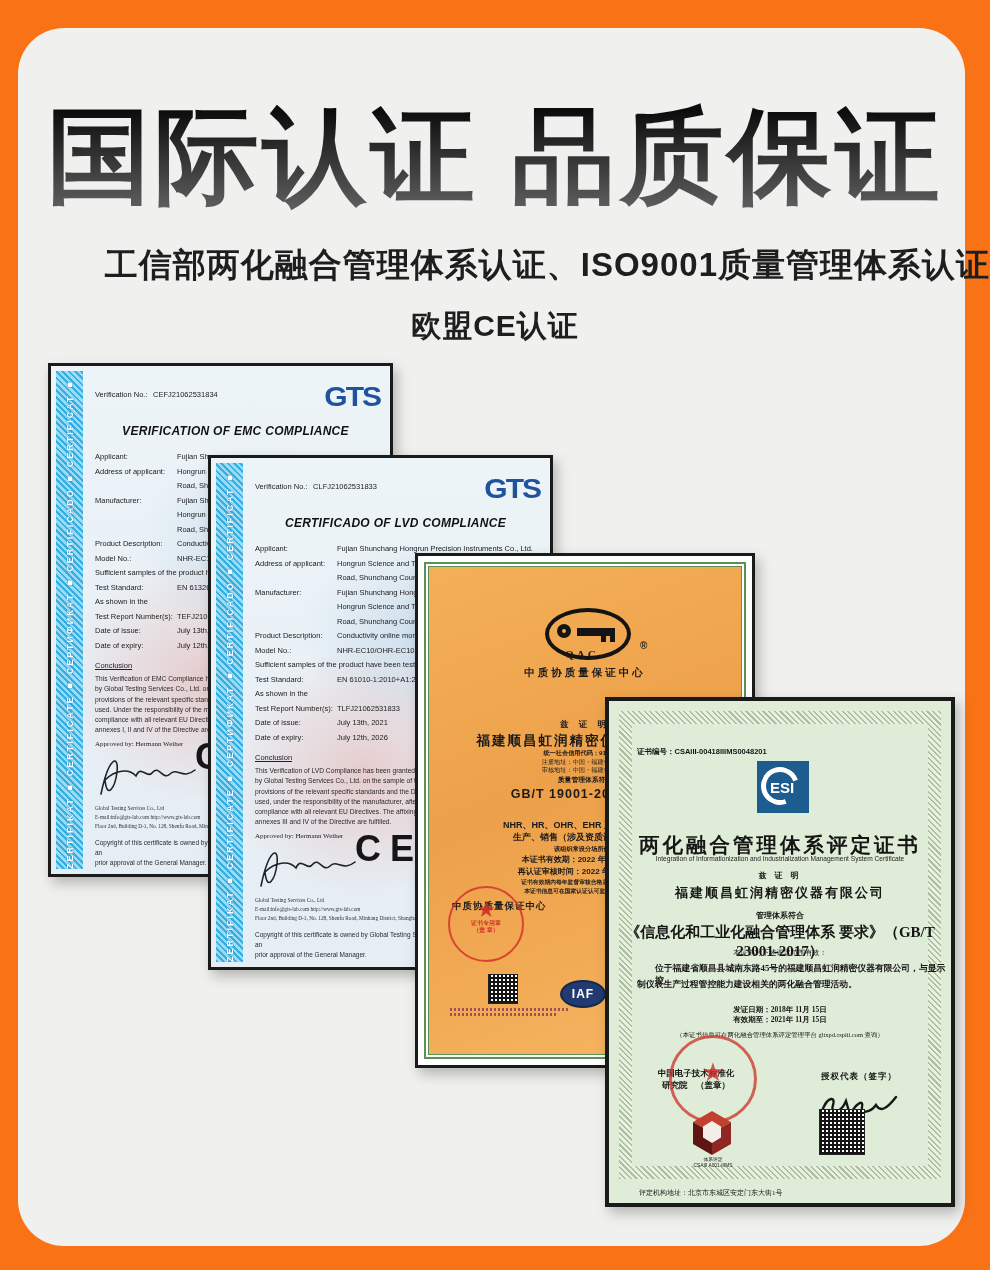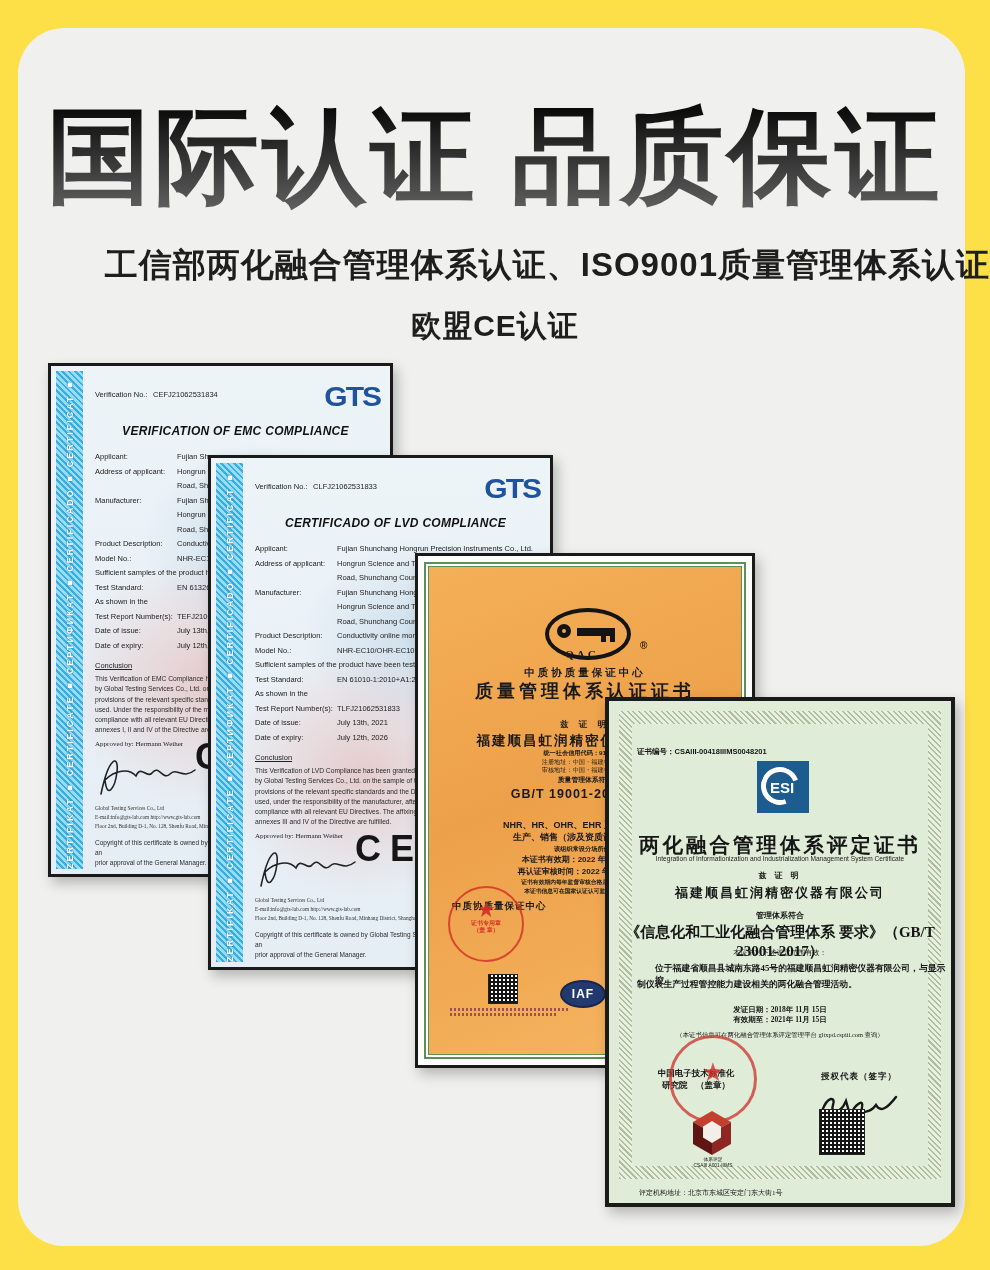--- a/index.html
+++ b/index.html
@@ -1,18 +1,18 @@
 <!DOCTYPE html>
 <html><head>
 <meta charset="utf-8">
 <style>
   html,body{margin:0;padding:0;}
   *{box-sizing:border-box;}
   body{font-family:"Liberation Sans",sans-serif;}
-  .stage{position:relative;width:990px;height:1270px;background:#fde047;overflow:hidden;}
+  .stage{position:relative;width:990px;height:1270px;background:#f97316;overflow:hidden;}
   .card{position:absolute;left:18px;top:28px;width:947px;height:1218px;background:#f0f0ef;border-radius:46px;}
 
   .big-title{position:absolute;left:0;top:88px;width:100%;text-align:center;
     font-size:104px;font-weight:900;letter-spacing:4px;
     background:linear-gradient(180deg,#0b0b0b 15%,#3a3a3a 55%,#6e6e6e 100%);
     -webkit-background-clip:text;background-clip:text;color:transparent;}
   .sub1{position:absolute;left:0;top:243px;width:100%;text-align:right;font-size:33px;font-weight:600;color:#1e1e1e;letter-spacing:1px;}
   .sub2{position:absolute;left:0;top:306px;width:100%;text-align:center;font-size:30px;font-weight:700;color:#1e1e1e;letter-spacing:1px;}
 
   .cert{position:absolute;border:3px solid #1a1a1a;box-shadow:4px 6px 12px rgba(0,0,0,.25);}
@@ -324,21 +324,20 @@
     <div class="q-green2"></div>
     <div class="q-content">
       <div class="q-logo">
         <span class="q-key-ring"></span>
         <span class="q-key-bar"></span>
         <span class="q-key-teeth"></span>
         <span class="q-logo-label">QAC</span>
       </div>
       <div class="q-reg">®</div>
       <div class="q-center q-org">中质协质量保证中心</div>
-      <div class="q-center q-title">质量管理体系认证证书</div>
       <div class="q-center q-hereby">兹 证 明</div>
       <div class="q-center q-company">福建顺昌虹润精密仪器有限公司</div>
       <div class="q-center q-credit">统一社会信用代码：91350721</div>
       <div class="q-center q-rega">注册地址：中国・福建省・顺昌</div>
       <div class="q-center q-auda">审核地址：中国・福建省・顺昌</div>
       <div class="q-center q-conform">质量管理体系符合</div>
       <div class="q-center q-std">GB/T 19001-2016/ ISO</div>
       <div class="q-center q-scopelbl">认证范围</div>
       <div class="q-center q-s1">NHR、HR、OHR、EHR 系列工业自动化</div>
       <div class="q-center q-s2">生产、销售（涉及资质许可，与资质</div>

